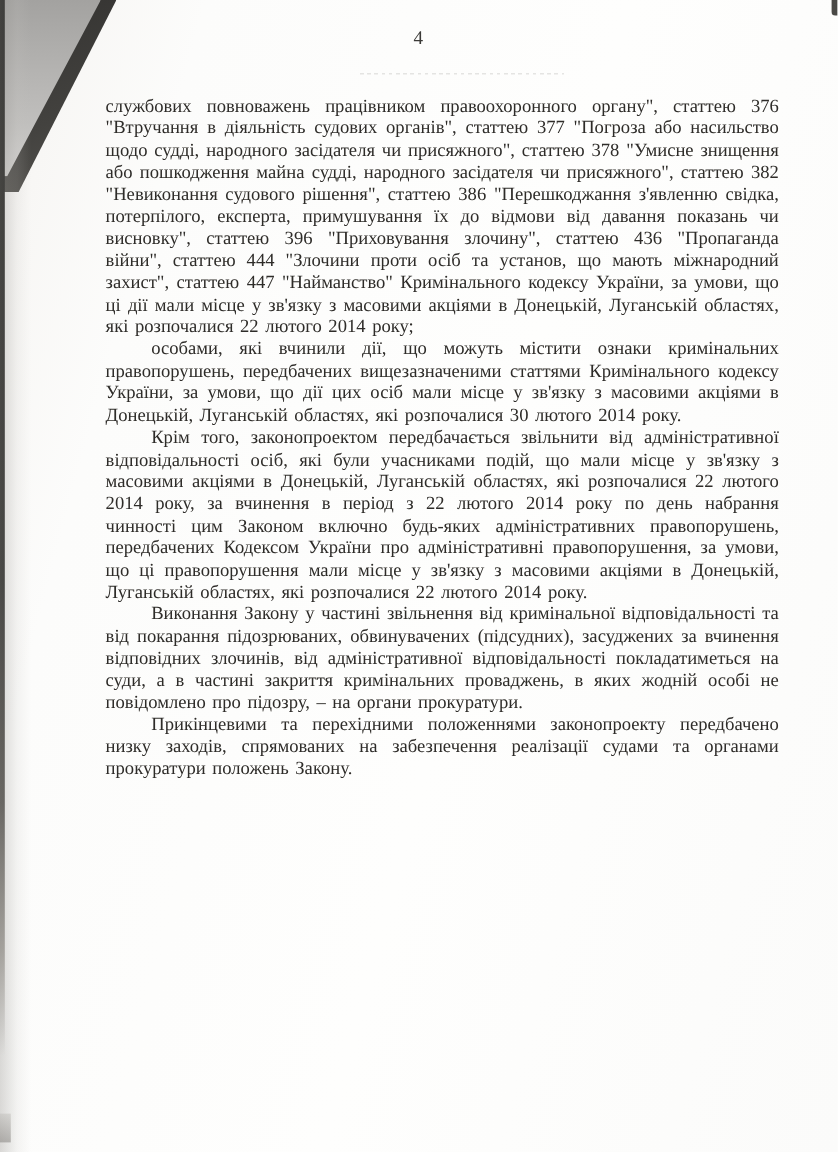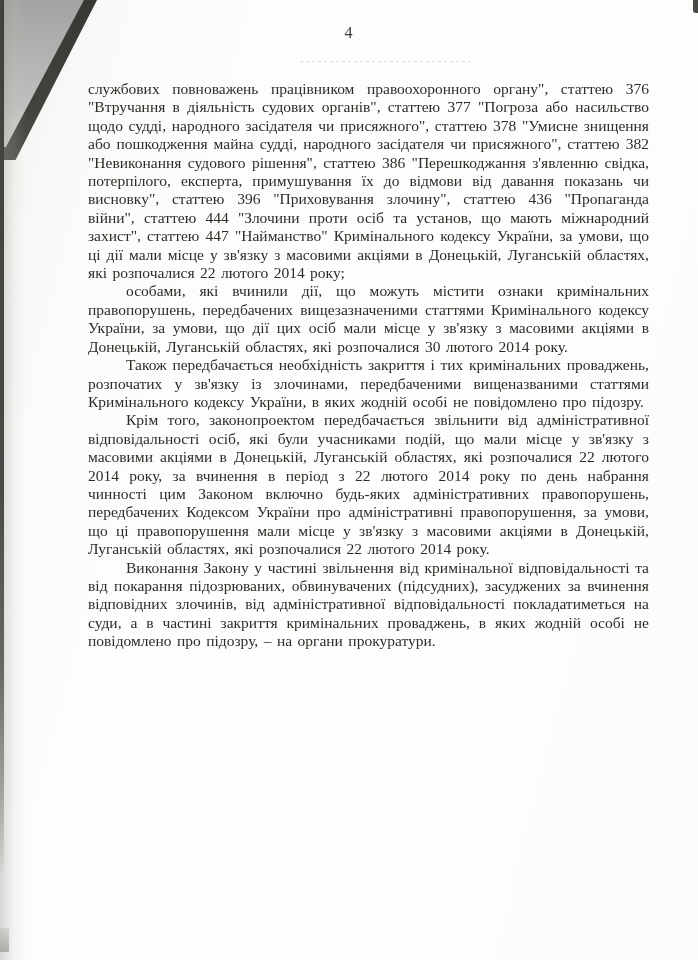--- a/index.html
+++ b/index.html
@@ -67,18 +67,18 @@
   <div class="edge-left-haze"></div>
   <div class="corner-mark-tr"></div>
   <div class="mark-bl"></div>
   <div class="noise-line"></div>
 
   <div class="page-number">4</div>
 
   <div class="content">
     <p class="no-indent">службових повноважень працівником правоохоронного органу", статтею 376 "Втручання в діяльність судових органів", статтею 377 "Погроза або насильство щодо судді, народного засідателя чи присяжного", статтею 378 "Умисне знищення або пошкодження майна судді, народного засідателя чи присяжного", статтею 382 "Невиконання судового рішення", статтею 386 "Перешкоджання з'явленню свідка, потерпілого, експерта, примушування їх до відмови від давання показань чи висновку", статтею 396 "Приховування злочину", статтею 436 "Пропаганда війни", статтею 444 "Злочини проти осіб та установ, що мають міжнародний захист", статтею 447 "Найманство" Кримінального кодексу України, за умови, що ці дії мали місце у зв'язку з масовими акціями в Донецькій, Луганській областях, які розпочалися 22 лютого 2014 року;</p>
     <p>особами, які вчинили дії, що можуть містити ознаки кримінальних правопорушень, передбачених вищезазначеними статтями Кримінального кодексу України, за умови, що дії цих осіб мали місце у зв'язку з масовими акціями в Донецькій, Луганській областях, які розпочалися 30 лютого 2014 року.</p>
-    <p>Також передбачається необхідність закриття і тих кримінальних проваджень, розпочатих у зв'язку із злочинами, передбаченими вищеназваними статтями Кримінального кодексу України, в яких жодній особі не повідомлено про підозру.</p>
     <p>Крім того, законопроектом передбачається звільнити від адміністративної відповідальності осіб, які були учасниками подій, що мали місце у зв'язку з масовими акціями в Донецькій, Луганській областях, які розпочалися 22 лютого 2014 року, за вчинення в період з 22 лютого 2014 року по день набрання чинності цим Законом включно будь-яких адміністративних правопорушень, передбачених Кодексом України про адміністративні правопорушення, за умови, що ці правопорушення мали місце у зв'язку з масовими акціями в Донецькій, Луганській областях, які розпочалися 22 лютого 2014 року.</p>
     <p>Виконання Закону у частині звільнення від кримінальної відповідальності та від покарання підозрюваних, обвинувачених (підсудних), засуджених за вчинення відповідних злочинів, від адміністративної відповідальності покладатиметься на суди, а в частині закриття кримінальних проваджень, в яких жодній особі не повідомлено про підозру, – на органи прокуратури.</p>
+    <p>Прикінцевими та перехідними положеннями законопроекту передбачено низку заходів, спрямованих на забезпечення реалізації судами та органами прокуратури положень Закону.</p>
   </div>
 
 </div>
 
 </body></html>

